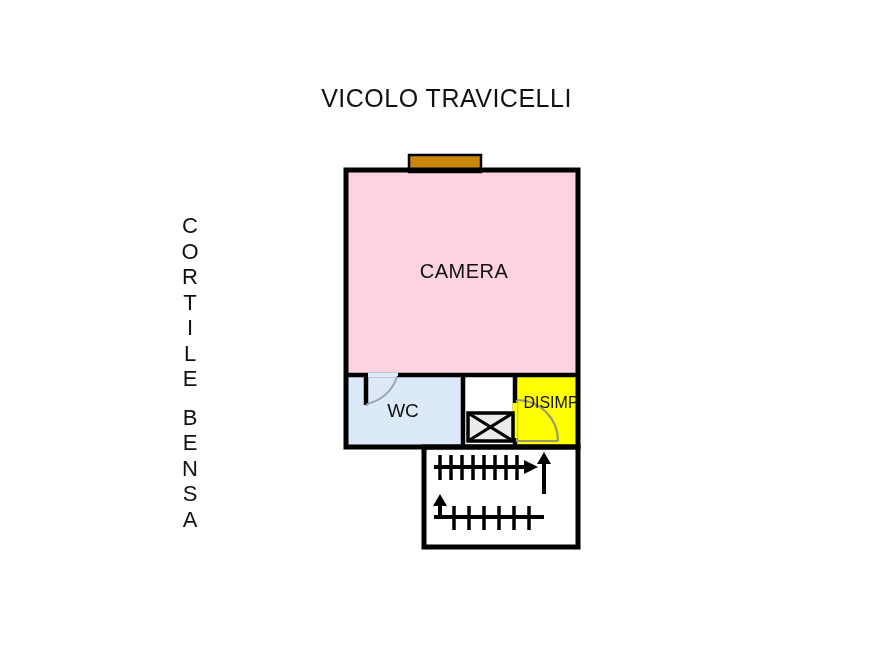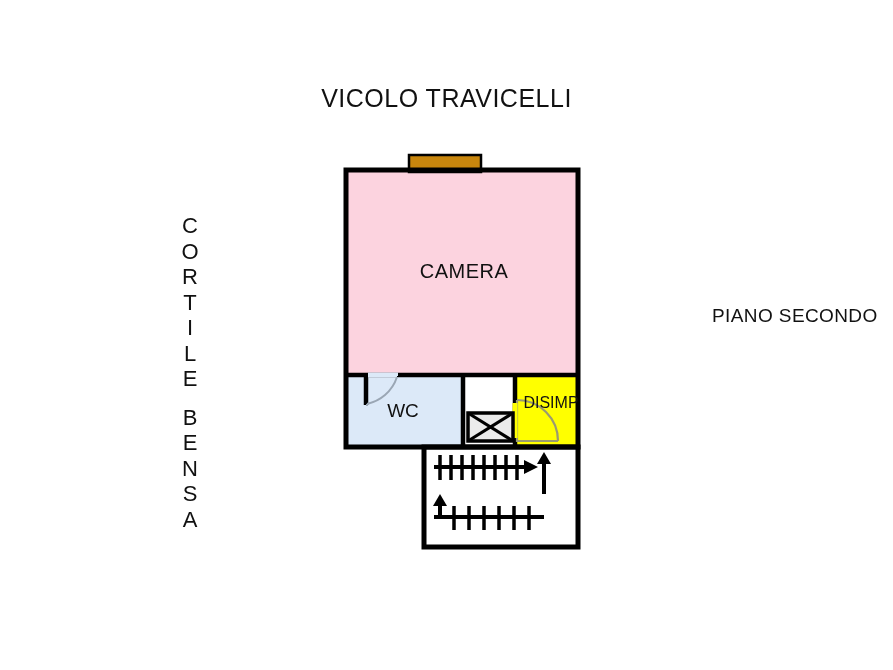--- a/index.html
+++ b/index.html
@@ -62,21 +62,20 @@
     fill: #111111;
   }
 </style>
 </head>
 <body>
 
 <div id="plan-root">
 
   <div class="label" id="street-label">VICOLO TRAVICELLI</div>
 
-  <div class="label" id="floor-label">PIANO SECONDO</div>
 
   <div class="label" id="courtyard-label">
       <span>C</span>
       <span>O</span>
       <span>R</span>
       <span>T</span>
       <span>I</span>
       <span>L</span>
       <span>E</span>
       <span class="gap"></span>

